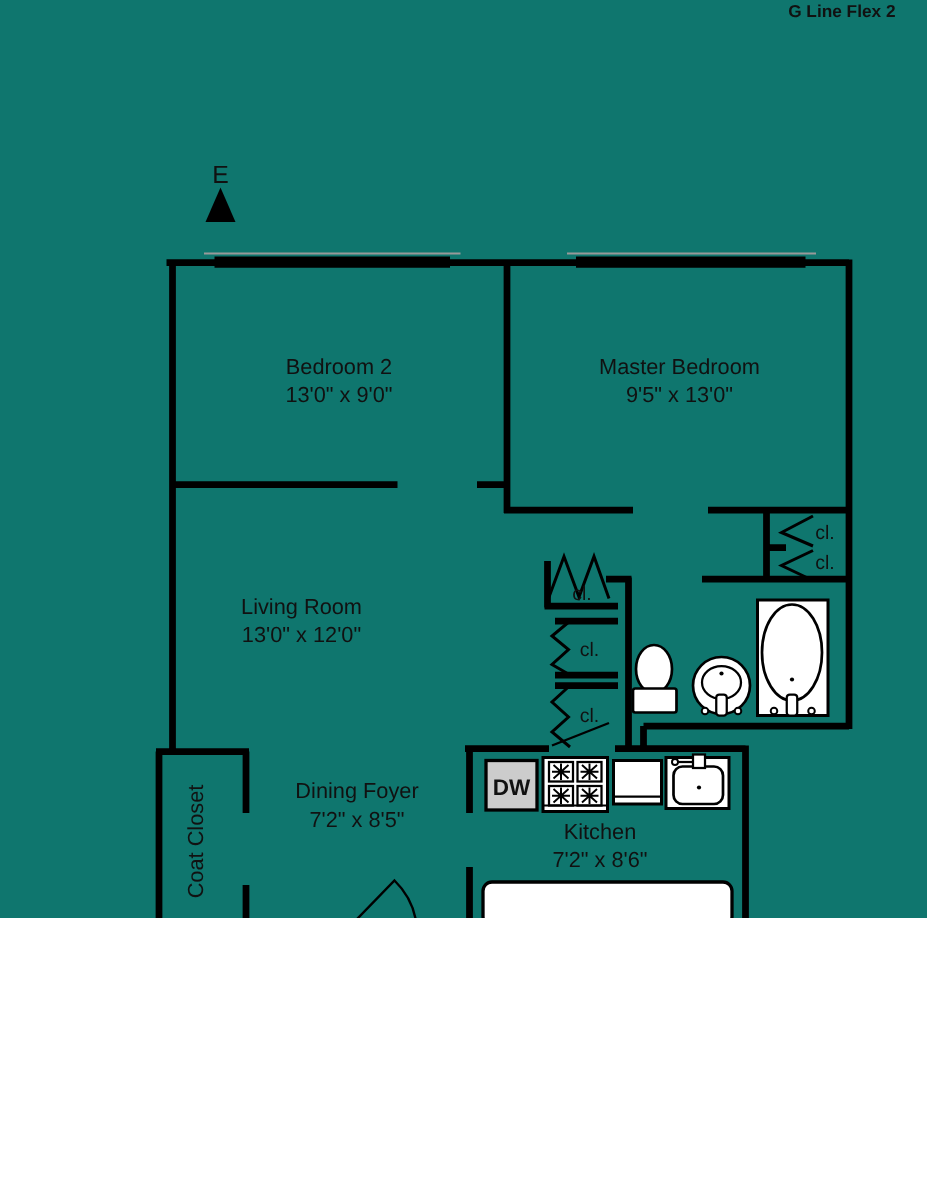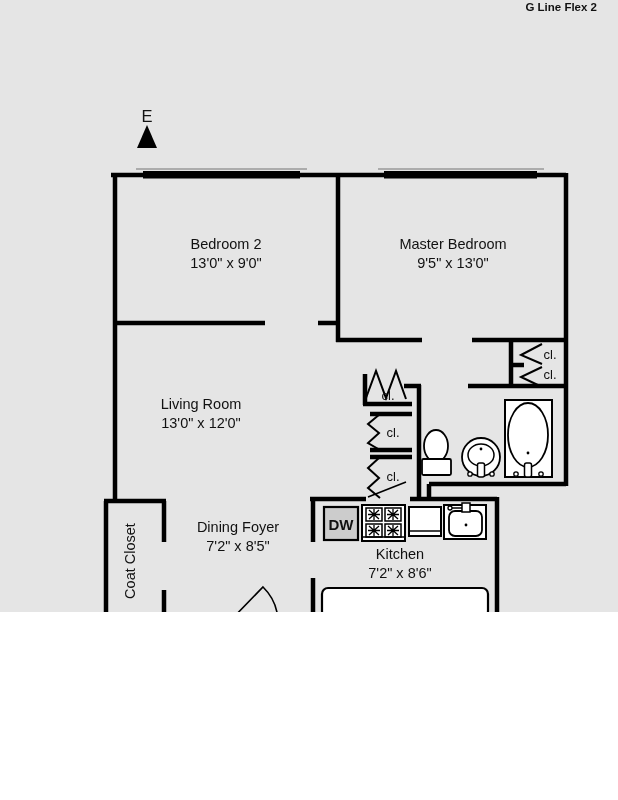--- a/index.html
+++ b/index.html
@@ -1,16 +1,16 @@
 <!DOCTYPE html>
 <html><head>
 <meta charset="utf-8">
 <style>
   html,body{margin:0;padding:0;background:#fff;}
-  #stage{position:relative;width:618px;height:612px;background:#e5e5e5;overflow:hidden;
+  #stage{position:relative;width:618px;height:612px;background:#0f766e;overflow:hidden;
          font-family:"Liberation Sans",sans-serif;}
   svg{position:absolute;left:0;top:0;}
   svg text{fill:#111;font-family:"Liberation Sans",sans-serif;}
   .wall{stroke:#000;stroke-width:4.5;fill:none;}
   .thinline{stroke:#000;stroke-width:2;fill:none;}
   .fix{stroke:#000;fill:#fff;}
   .roomname{font-size:14.5px;}
   .cl{font-size:13px;}
   .title-text{font-size:11.5px;font-weight:bold;}
 </style>

